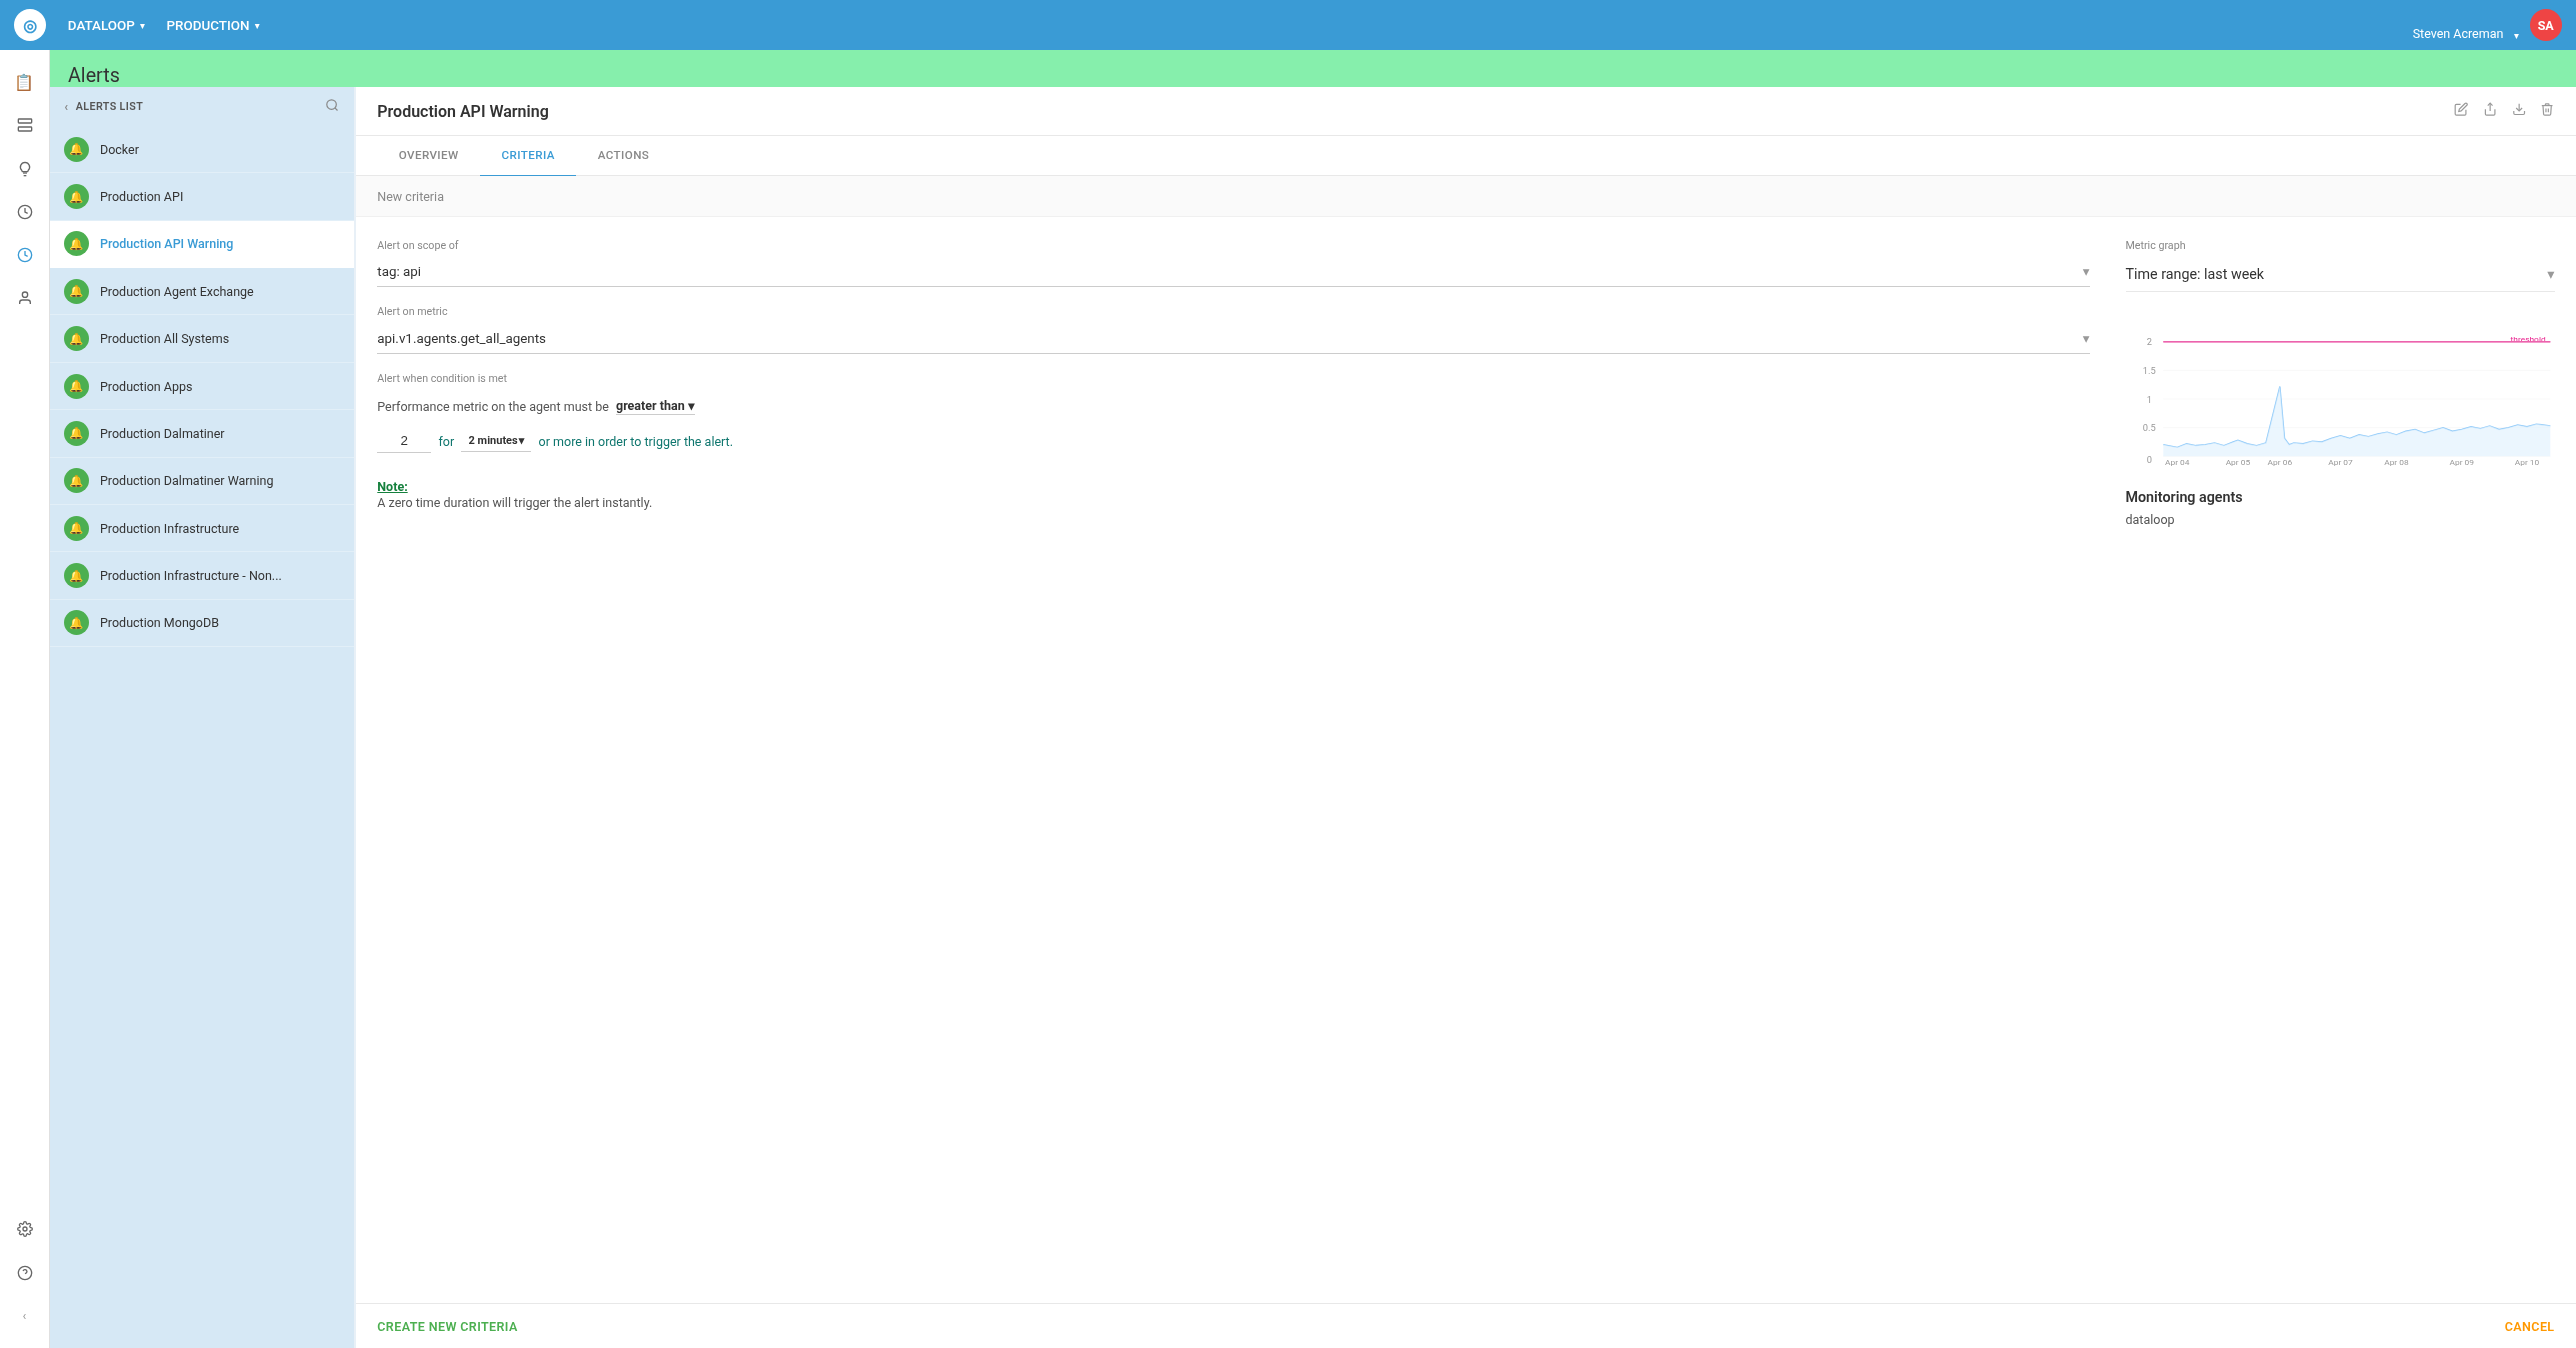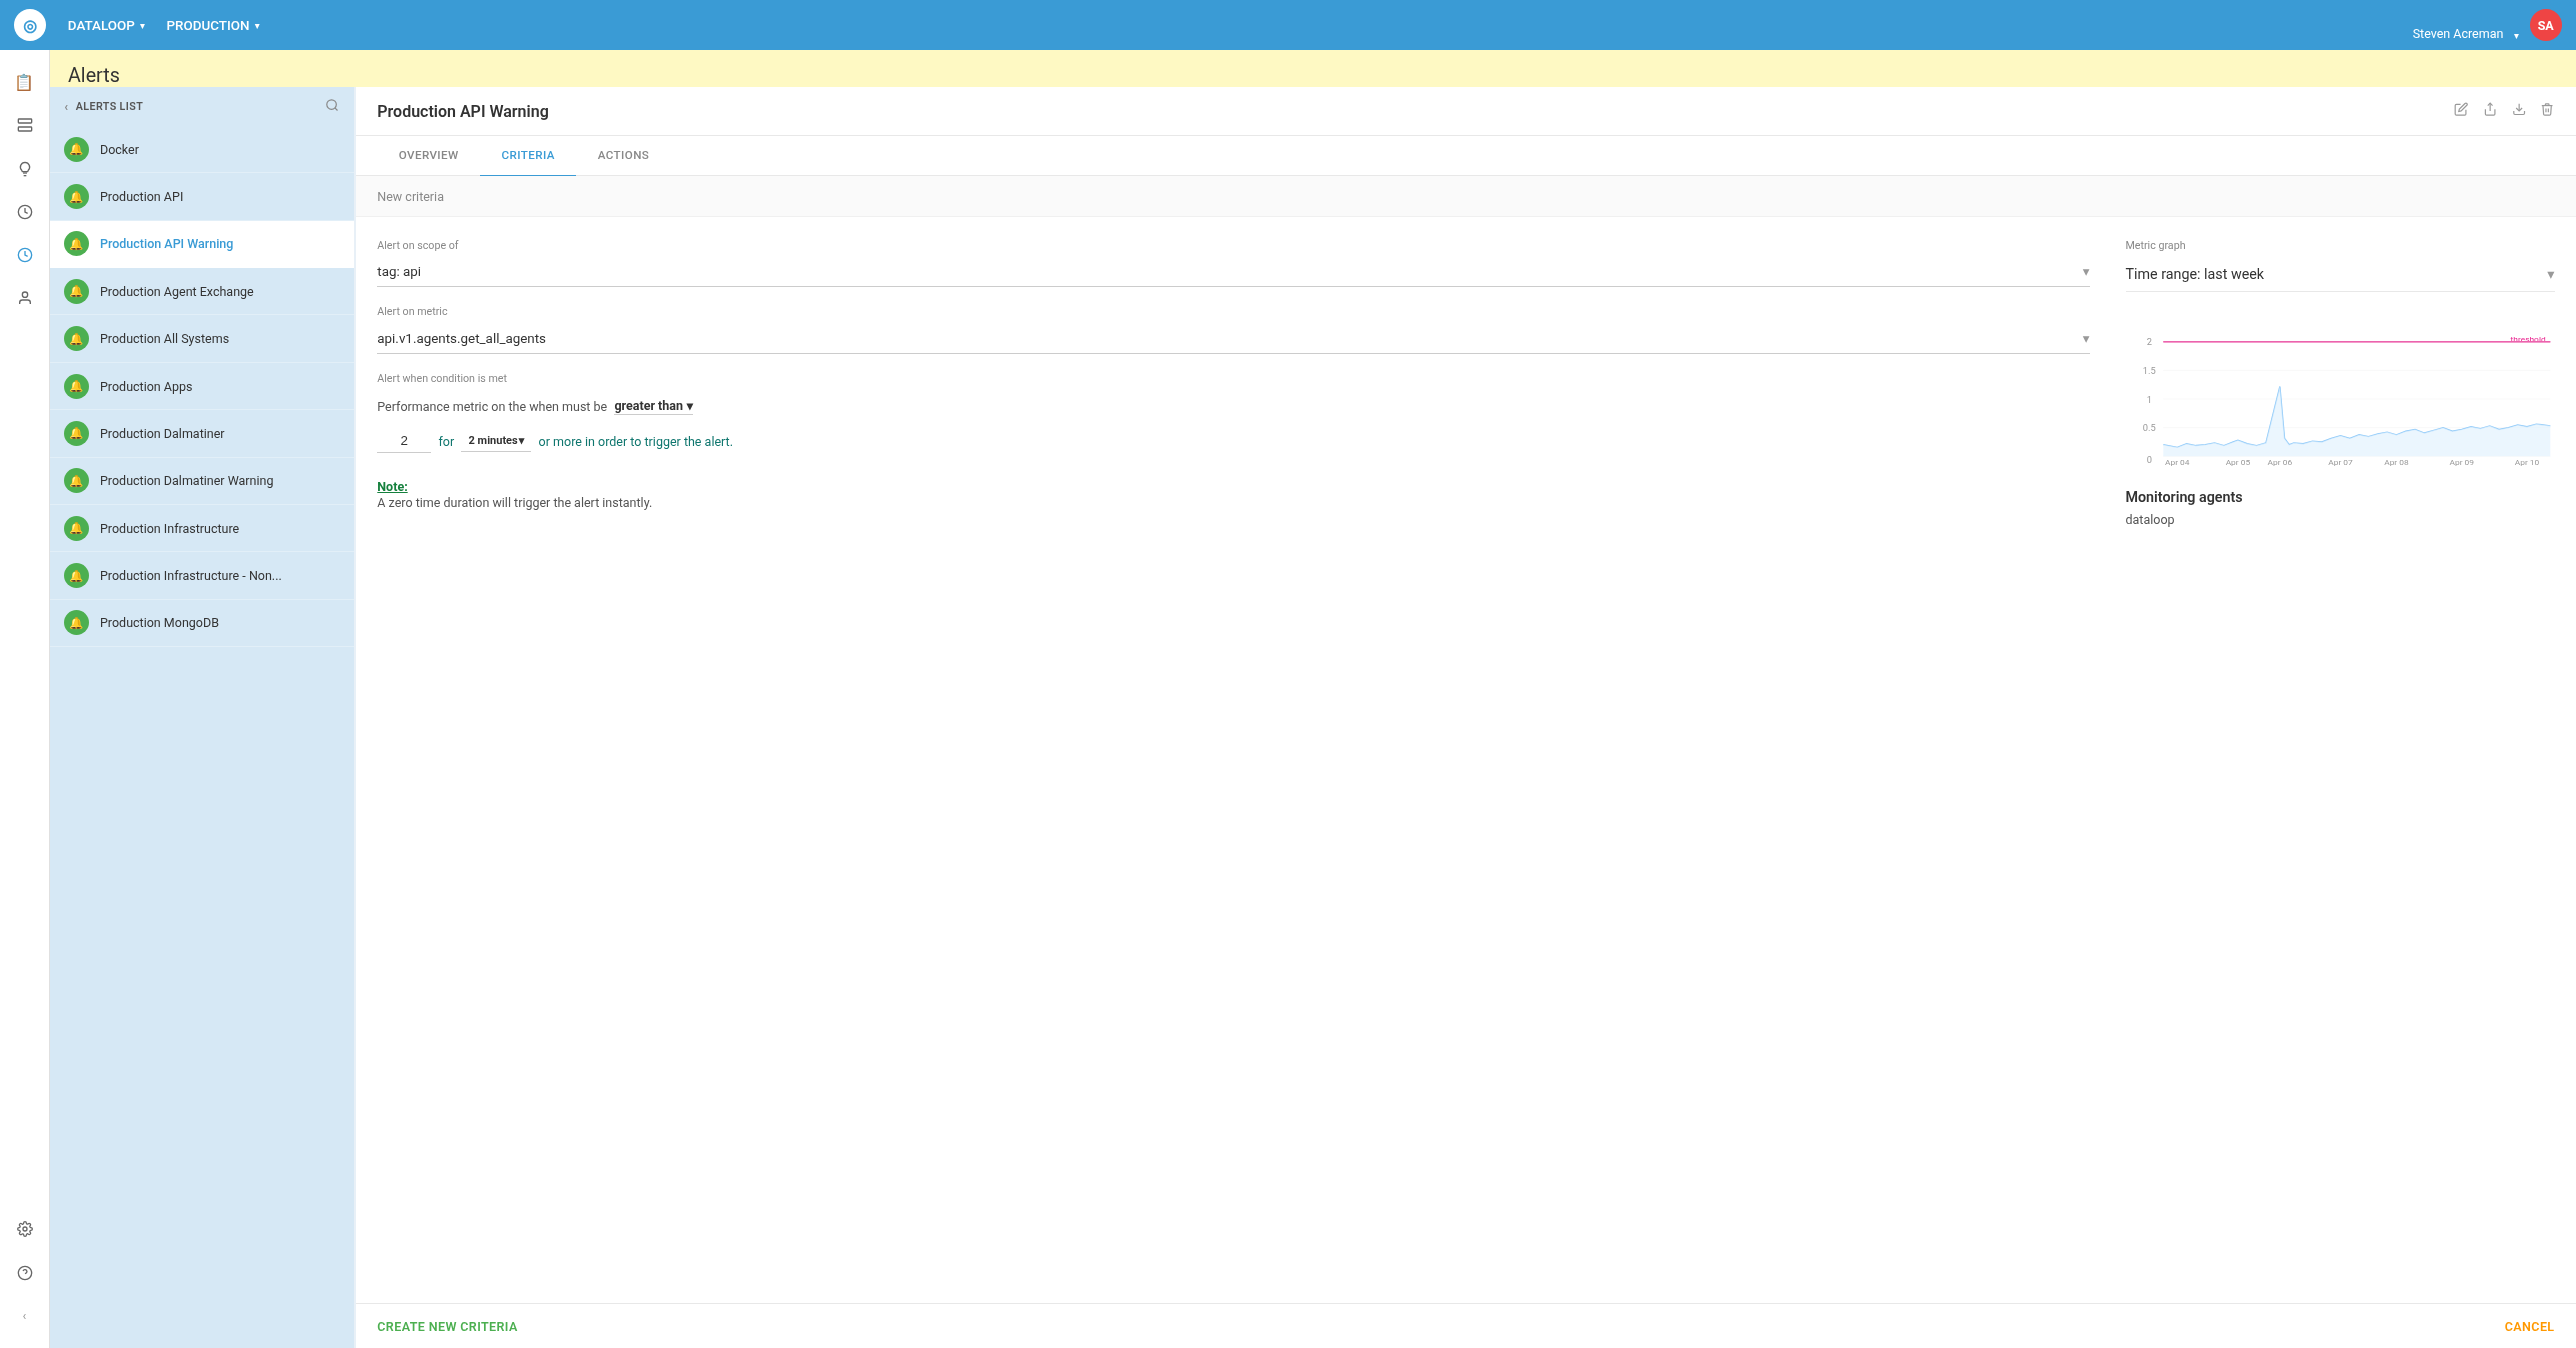--- a/index.html
+++ b/index.html
@@ -73,21 +73,21 @@
       width: 36px; height: 36px;
       display: flex; align-items: center; justify-content: center;
       cursor: pointer; color: #999; font-size: 12.5px;
     }
 
     
     .main-content { flex: 1; display: flex; flex-direction: column; overflow: hidden; }
 
     
     .alerts-header {
-      background: #fef9c3;
+      background: #86efac;
       padding: 14.3px 18px 0 18px;
       font-size: 19.7px;
       font-weight: 400;
       color: #333;
     }
 
     
     .content-area { display: flex; flex: 1; overflow: hidden; }
 
     
@@ -531,21 +531,21 @@
                 <div class="form-select">
                   <span>api.v1.agents.get_all_agents</span>
                   <span class="caret">▾</span>
                 </div>
               </div>
 
               <div class="form-group">
                 <span class="form-label">Alert when condition is met</span>
                 <div style="margin-top:7.2px">
                   <div class="condition-row">
-                    <span class="condition-text">Performance metric on the when must be</span>
+                    <span class="condition-text">Performance metric on the agent must be</span>
                     <span class="condition-select-inline">
                       <span class="condition-bold">greater than</span>
                       <span>▾</span>
                     </span>
                   </div>
                   <div class="condition-row" style="margin-top:14.3px">
                     <input type="text" class="threshold-input" value="2" style="">
                     <span class="trigger-text">for</span>
                     <div class="duration-select">
                       <span>2 minutes</span>

